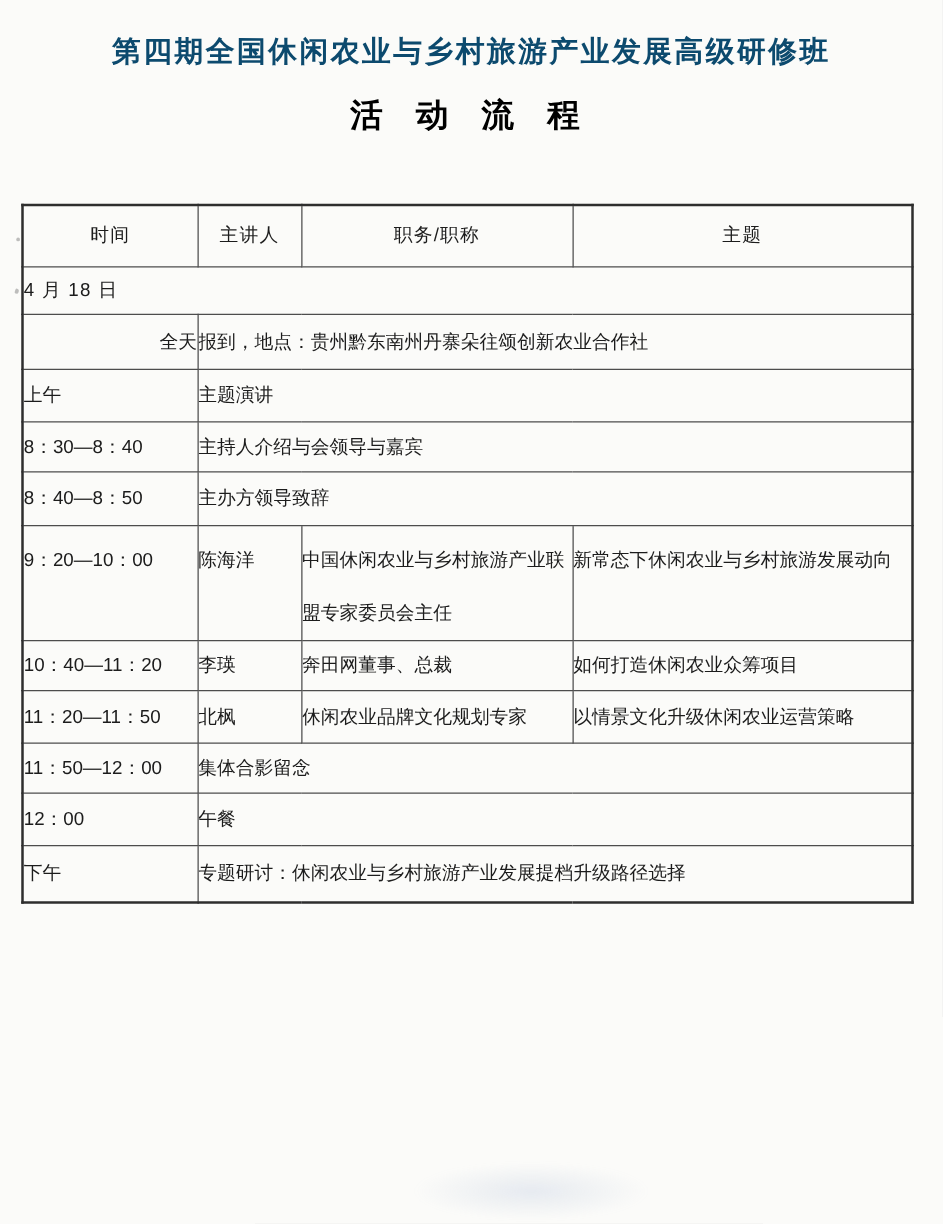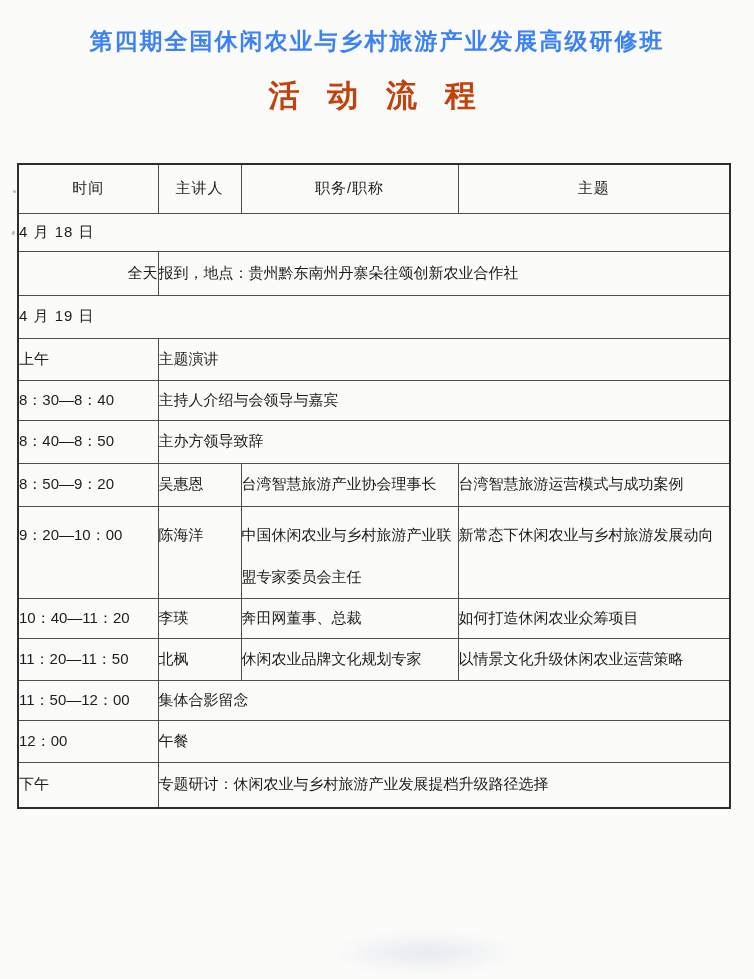--- a/index.html
+++ b/index.html
@@ -19,31 +19,31 @@
   }
   
   .doc-title{
     margin:0;
     padding-top:26px;
     text-align:center;
     font-family:"Liberation Serif", serif;
     font-weight:bold;
     font-size:23px;
     letter-spacing:2px;
-    color:#3b82f6;
+    color:#0c4a6e;
   }
   .doc-subtitle{
     margin:0;
     padding-top:18px;
     text-align:center;
     font-family:"Liberation Serif", serif;
     font-weight:bold;
-    font-size:31px;
+    font-size:26px;
     letter-spacing:10px;
-    color:#c2410c;
+    color:#000000;
   }
   
   table.schedule{
     position:absolute;
     left:17px;
     top:163px;
     width:712px;
     border-collapse:collapse;
     table-layout:fixed;
     border:2px solid #2e2e2e;
@@ -124,45 +124,36 @@
     <tr class="rh-38">
       <td class="day-cell" colspan="4">4 月 18 日</td>
     </tr>
 
     <tr class="rh-44">
       <td class="t-center">全天</td>
       <td class="content" colspan="3">报到，地点：贵州黔东南州丹寨朵往颂创新农业合作社</td>
     </tr>
 
 
-    <tr class="rh-43">
-      <td class="day-cell" colspan="4">4 月 19 日</td>
-    </tr>
 
     <tr class="rh-42">
       <td class="t-left">上午</td>
       <td class="content" colspan="3">主题演讲</td>
     </tr>
 
     <tr class="rh-40">
       <td class="t-left">8：30—8：40</td>
       <td class="content" colspan="3">主持人介绍与会领导与嘉宾</td>
     </tr>
 
     <tr class="rh-43">
       <td class="t-left">8：40—8：50</td>
       <td class="content" colspan="3">主办方领导致辞</td>
     </tr>
 
-    <tr class="rh-43">
-      <td class="t-left">8：50—9：20</td>
-      <td class="content">吴惠恩</td>
-      <td class="content">台湾智慧旅游产业协会理事长</td>
-      <td class="content">台湾智慧旅游运营模式与成功案例</td>
-    </tr>
 
     <tr class="rh-85 tall">
       <td class="t-left">9：20—10：00</td>
       <td class="content">陈海洋</td>
       <td class="content">中国休闲农业与乡村旅游产业联盟专家委员会主任</td>
       <td class="content">新常态下休闲农业与乡村旅游发展动向</td>
     </tr>
 
 
     <tr class="rh-40">

